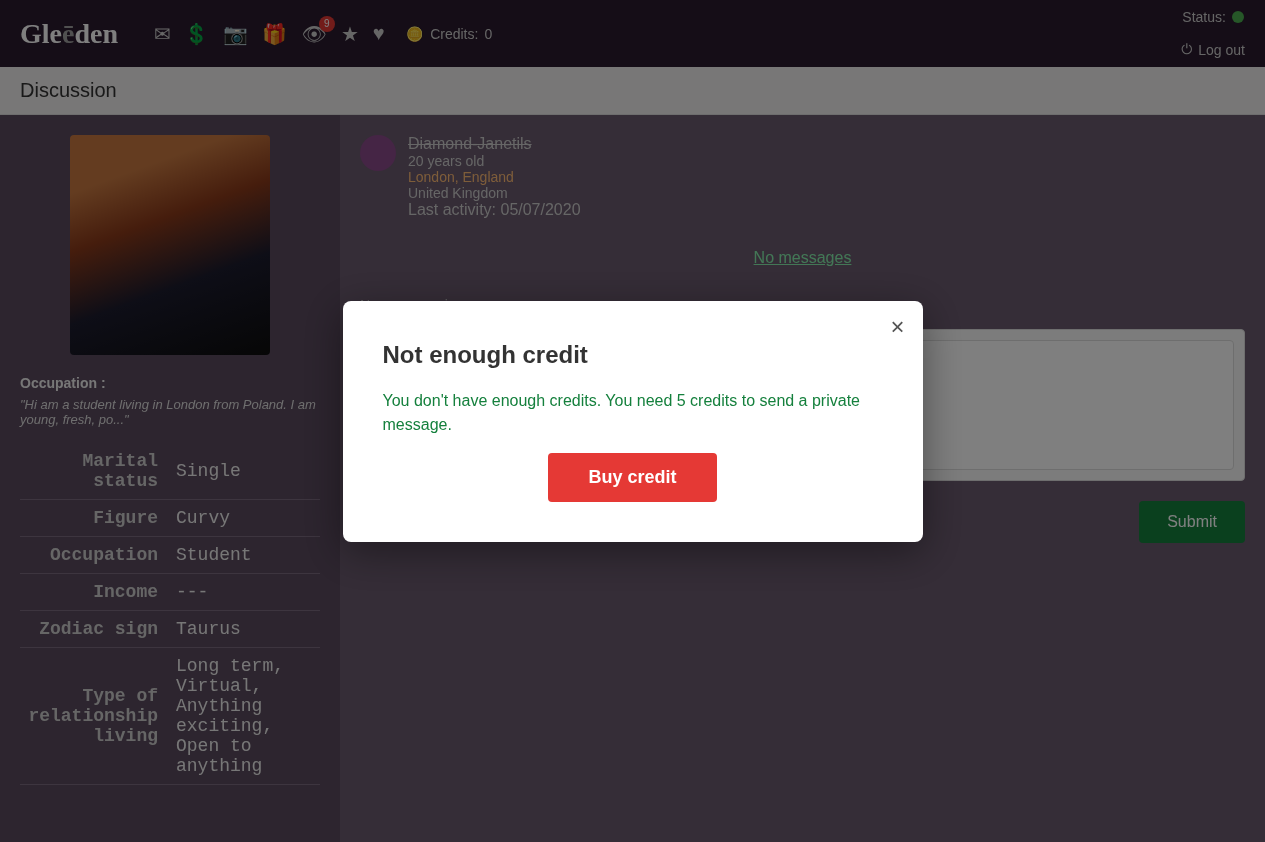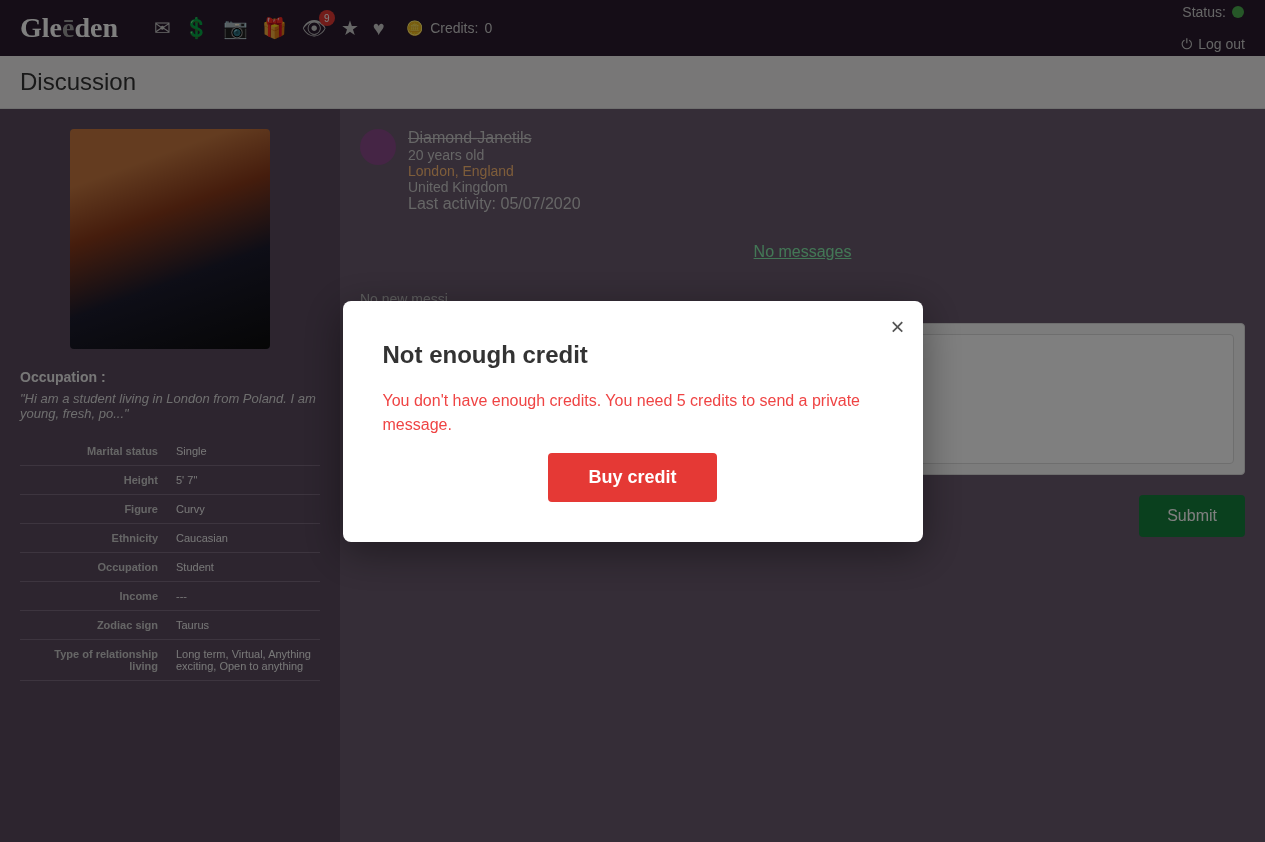--- a/index.html
+++ b/index.html
@@ -1,21 +1,21 @@
 <!DOCTYPE html>
 <html><head>
   <meta charset="utf-8">
   <style>
     * { box-sizing: border-box; margin: 0; padding: 0; }
     body { font-family: Arial, sans-serif; background: #2a1a2e; color: #333; min-height: 842px; }
 
     
     .topnav {
       background: #2a1a2e;
-      height: 56px;
+      height: 67px;
       display: flex;
       align-items: center;
       padding: 10px 20px;
       gap: 16px;
     }
     .logo {
       color: white;
       font-size: 28px;
       font-weight: bold;
       font-family: Georgia, serif;
@@ -47,21 +47,21 @@
 
     
     .main-content {
       background: #5a4a5e;
       min-height: 782px;
       padding: 0;
     }
     .page-title {
       background: #f0eeee;
       padding: 12px 20px;
-      font-size: 24px;
+      font-size: 20px;
       font-weight: normal;
       color: #333;
       border-bottom: 1px solid #ddd;
     }
     .discussion-layout {
       display: flex;
       background: #6a5a6e;
       min-height: 750px;
     }
 
@@ -102,22 +102,23 @@
     }
     .profile-table {
       width: 100%;
       border-collapse: collapse;
     }
     .profile-table tr {
       border-bottom: 1px solid #7a6a7e;
     }
     .profile-table td {
       padding: 8px 6px;
-      font-size: 11px;
+      font-size: 18px;
       color: #eee;
+      font-family: Liberation Mono, monospace;
     }
     .profile-table td:first-child {
       color: #ccc;
       font-weight: bold;
       text-align: right;
       width: 48%;
     }
     .profile-table td:last-child {
       color: #eee;
       padding-left: 12px;
@@ -238,21 +239,21 @@
       line-height: 1;
     }
     .modal-title {
       font-size: 24px;
       font-weight: bold;
       color: #333;
       margin-bottom: 20px;
     }
     .modal-body {
       font-size: 16px;
-      color: #ef4444;
+      color: #15803d;
       margin-bottom: 16px;
       line-height: 1.5;
     }
     .modal-actions { display: flex; justify-content: center; }
     .buy-credits-btn {
       background: #e53935;
       color: white;
       border: none;
       padding: 14px 40px;
       font-size: 18px;
@@ -313,30 +314,22 @@
       <div class="description-label">Occupation :</div>
       <div class="description-text">"Hi am a student living in London from Poland. I am young, fresh, po..."</div>
 
       <table class="profile-table">
         <tbody>
             <tr>
           <td>Marital status</td>
           <td>Single</td>
         </tr>
         <tr>
-          <td>Height</td>
-          <td>5' 7"</td>
-        </tr>
-        <tr>
           <td>Figure</td>
           <td>Curvy</td>
-        </tr>
-        <tr>
-          <td>Ethnicity</td>
-          <td>Caucasian</td>
         </tr>
         <tr>
           <td>Occupation</td>
           <td>Student</td>
         </tr>
         <tr>
           <td>Income</td>
           <td>---</td>
         </tr>
         <tr>

